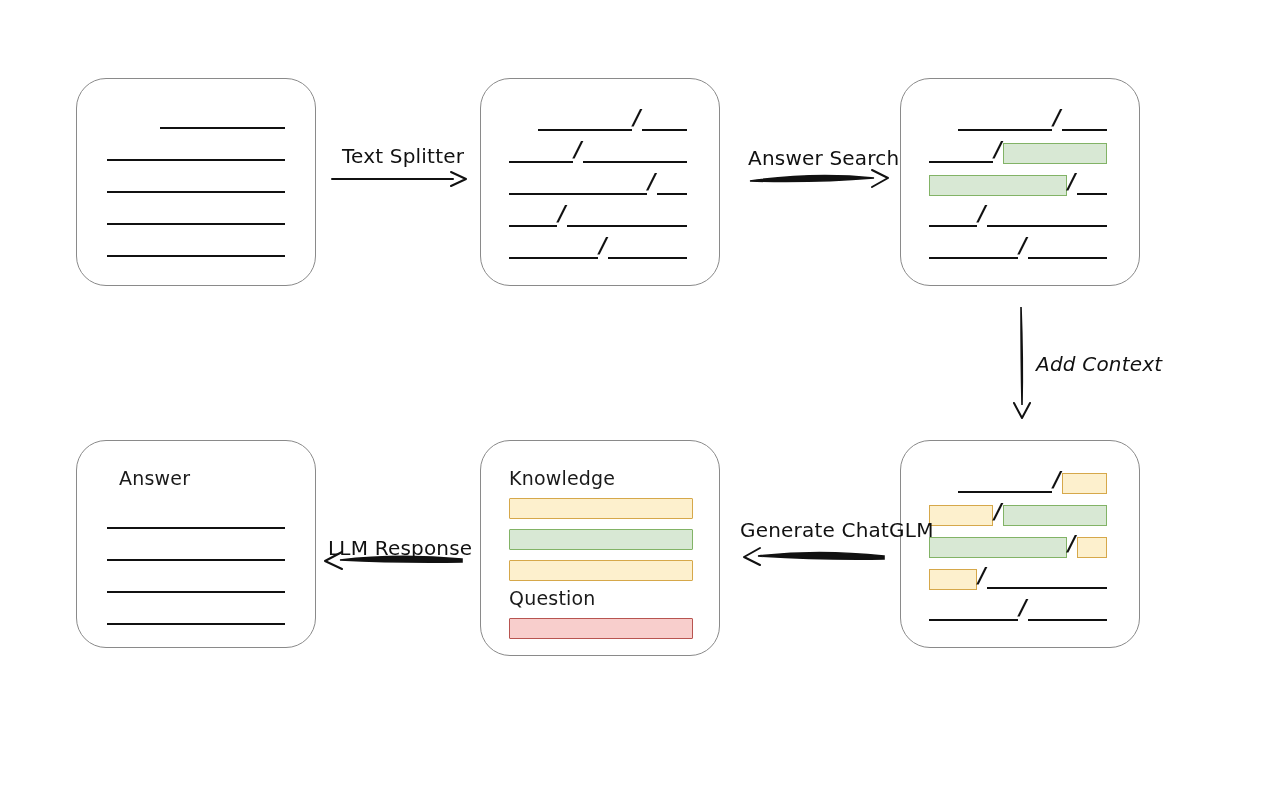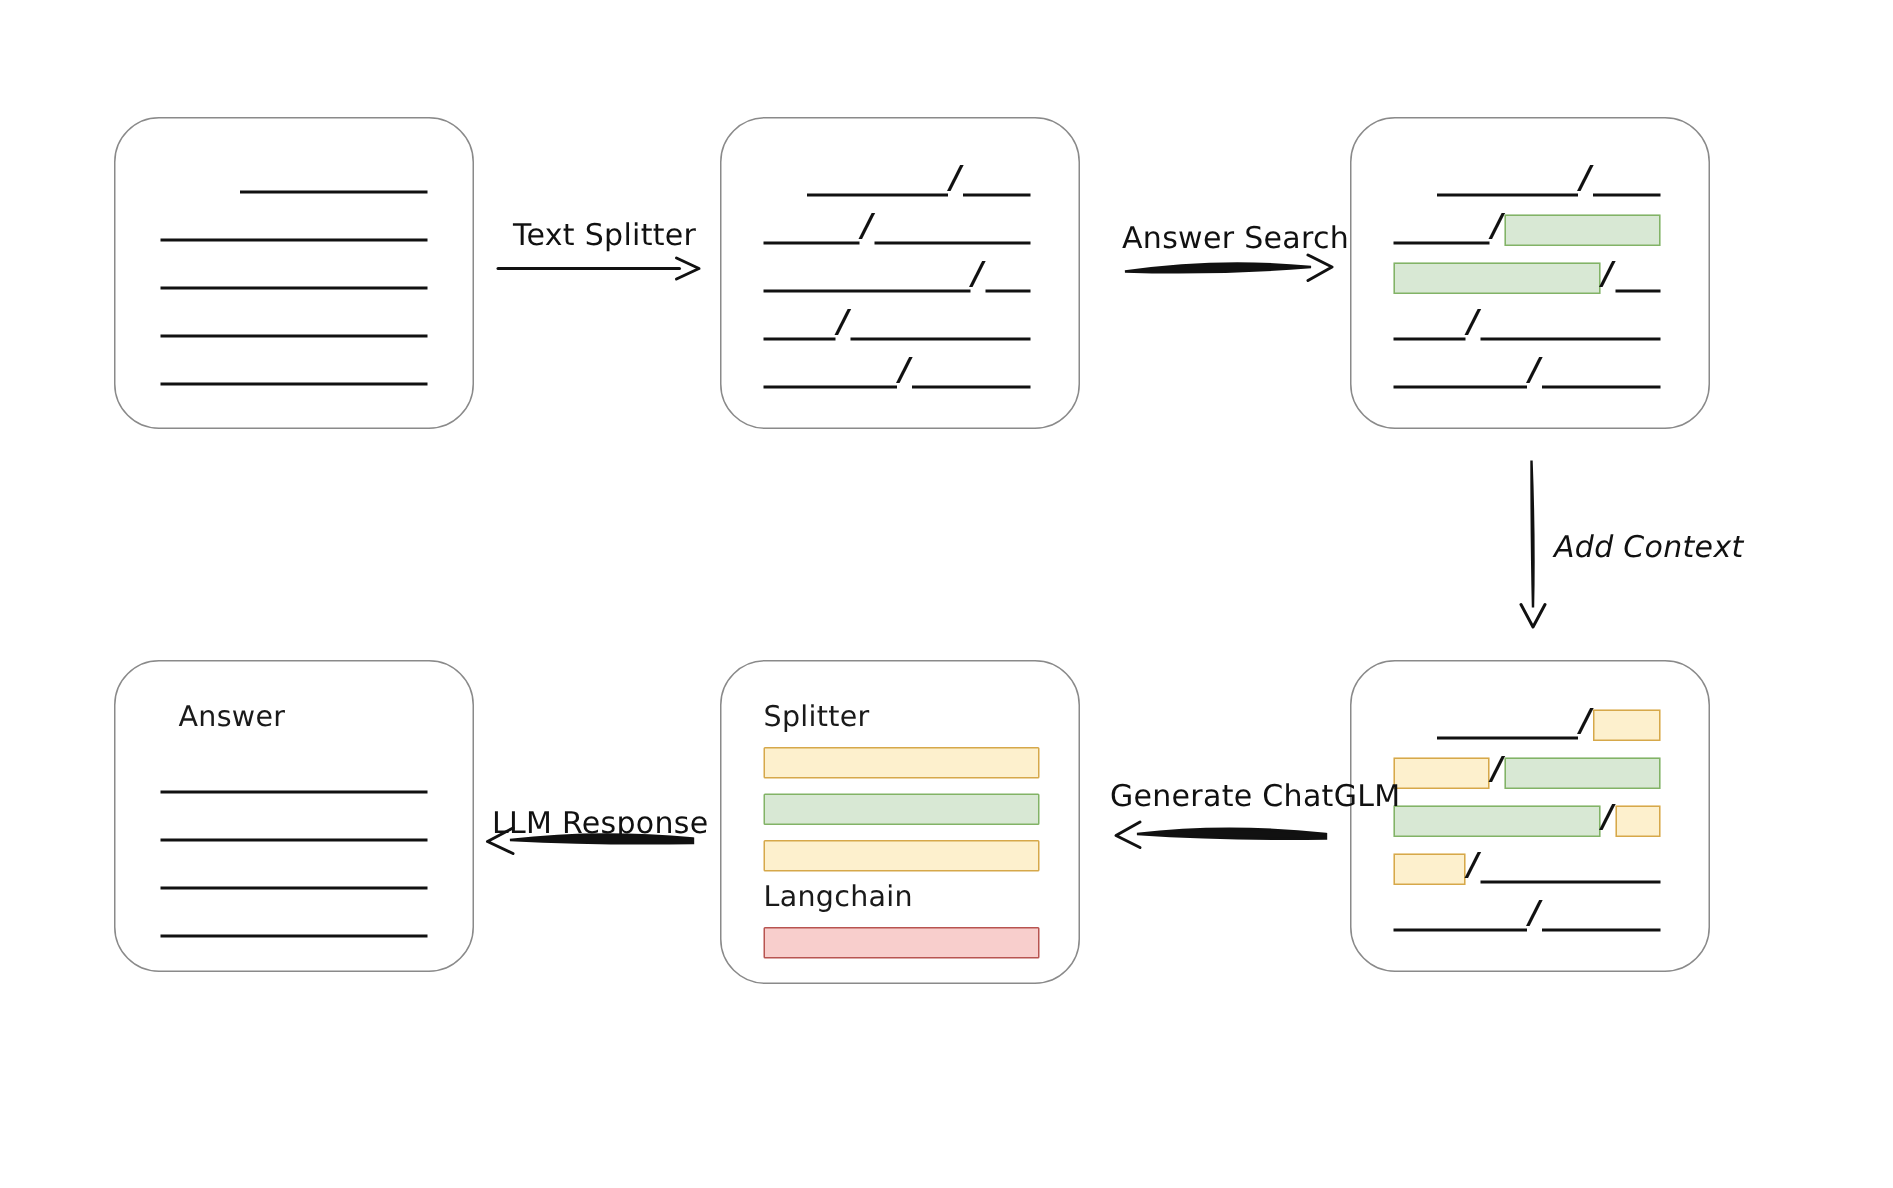--- a/index.html
+++ b/index.html
@@ -224,27 +224,27 @@
         </div>
         <div class="line-row" style="left: 28px; right: 28px; top: 154px;">
           <span class="seg rule" style="width: calc(53.1915% - 7.44681px);"></span>
           <span class="slash">/</span>
           <span class="seg rule" style="width: calc(46.8085% - 6.55319px);"></span>
         </div>
       </div>
   </div>
 
   <div class="box" id="box-prompt" style="left:480px; top:440px; width:240px; height:216px;">
-    <div class="box-title" style="left:28px; top:26px;">Splitter</div>
+    <div class="box-title" style="left:28px; top:26px;">Knowledge</div>
 
     <div class="kq-bar chip yellow" style="left:28px; top:57px; width:184px;"></div>
     <div class="kq-bar chip green" style="left:28px; top:88px; width:184px;"></div>
     <div class="kq-bar chip yellow" style="left:28px; top:119px; width:184px;"></div>
 
-    <div class="box-title" style="left:28px; top:146px;">Langchain</div>
+    <div class="box-title" style="left:28px; top:146px;">Question</div>
 
     <div class="kq-bar chip red" style="left:28px; top:177px; width:184px;"></div>
   </div>
 
   <div class="box" id="box-answer" style="left:76px; top:440px; width:240px; height:208px;">
     <div class="box-title" style="left:26px; top:26px;margin-left:16px;">Answer</div>
     <div class="doc-lines">
         <div class="line-row" style="left: 30px; right: 30px; top: 62px;">
           <span class="seg rule" style="width: calc(100% + 0px);"></span>
         </div>

